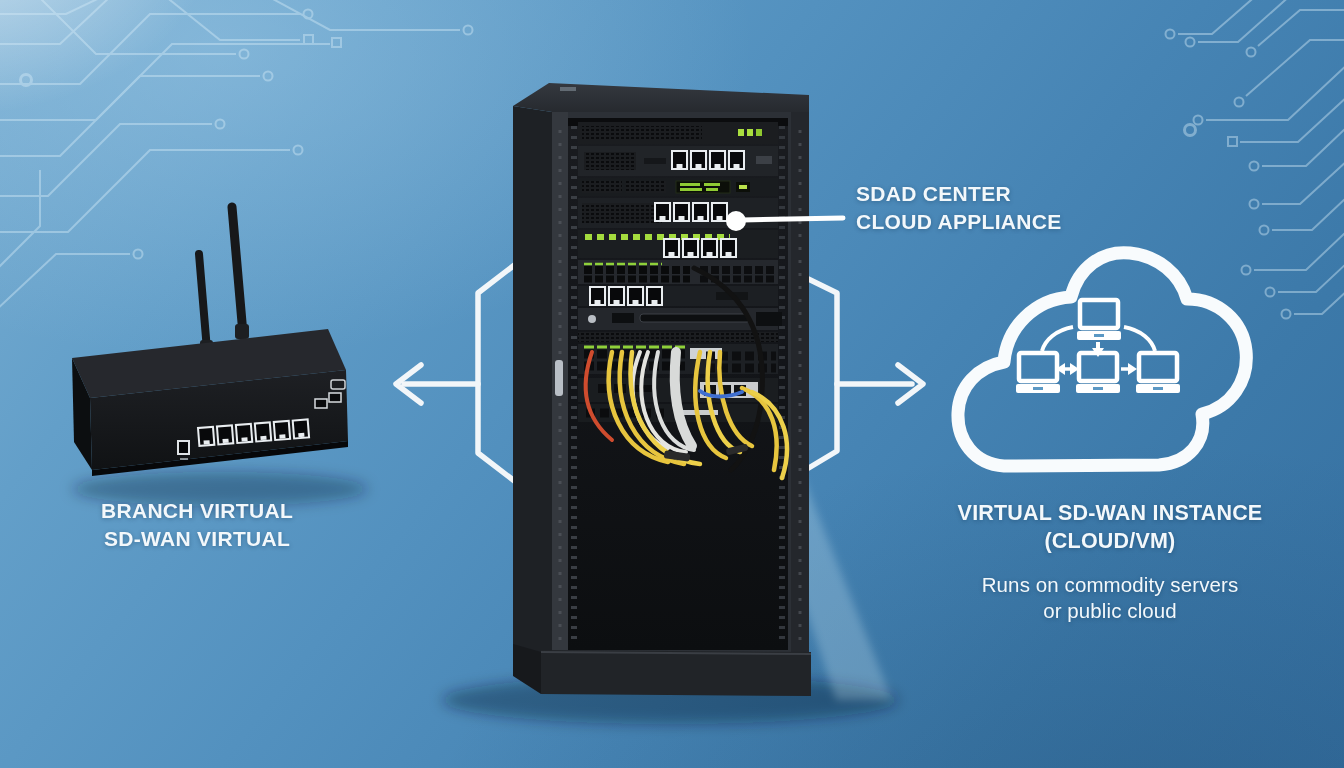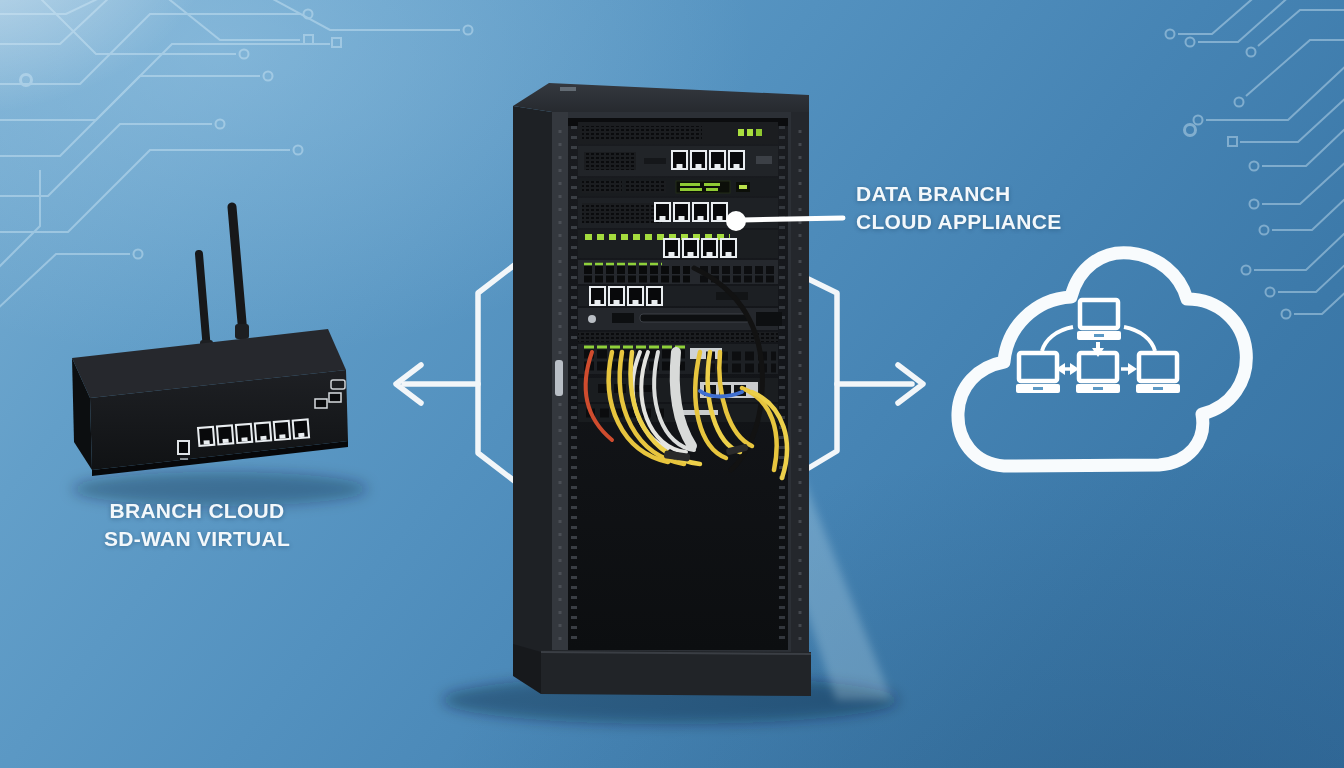--- a/index.html
+++ b/index.html
@@ -315,25 +315,33 @@
       <line x1="1063" y1="369" x2="1072" y2="369" stroke-width="3.5"></line>
       <polygon points="1065,363 1056,369 1065,375" fill="#ffffff" stroke="none"></polygon>
       <polygon points="1070,363 1079,369 1070,375" fill="#ffffff" stroke="none"></polygon>
       <line x1="1121" y1="369" x2="1130" y2="369" stroke-width="3.5"></line>
       <polygon points="1128,363 1137,369 1128,375" fill="#ffffff" stroke="none"></polygon>
     </g>
   </g>
 </svg>
 
 <div class="label lbl-dc">
-  <span>DATA BRANCH</span>
+  <span>SDAD CENTER</span>
   <span>CLOUD APPLIANCE</span>
 </div>
 
 <div class="label lbl-branch">
-  <span>BRANCH CLOUD</span>
+  <span>BRANCH VIRTUAL</span>
   <span>SD-WAN VIRTUAL</span>
 </div>
 
 <div class="label lbl-cloud">
+  <div>
+    <span>VIRTUAL SD-WAN INSTANCE</span>
+    <span>(CLOUD/VM)</span>
+  </div>
+  <div class="subtitle">
+    <span>Runs on commodity servers</span>
+    <span>or public cloud</span>
+  </div>
 </div>
 
 </div>
 
 </body></html>

